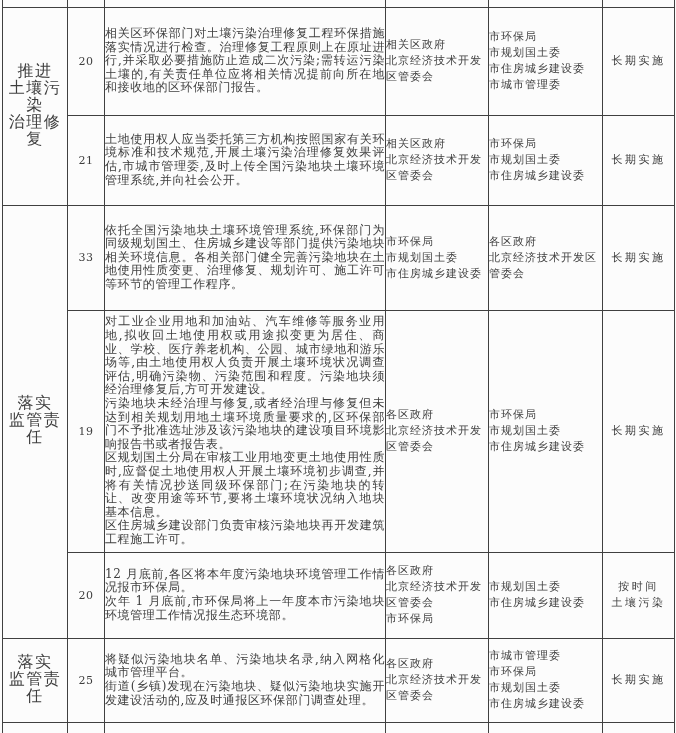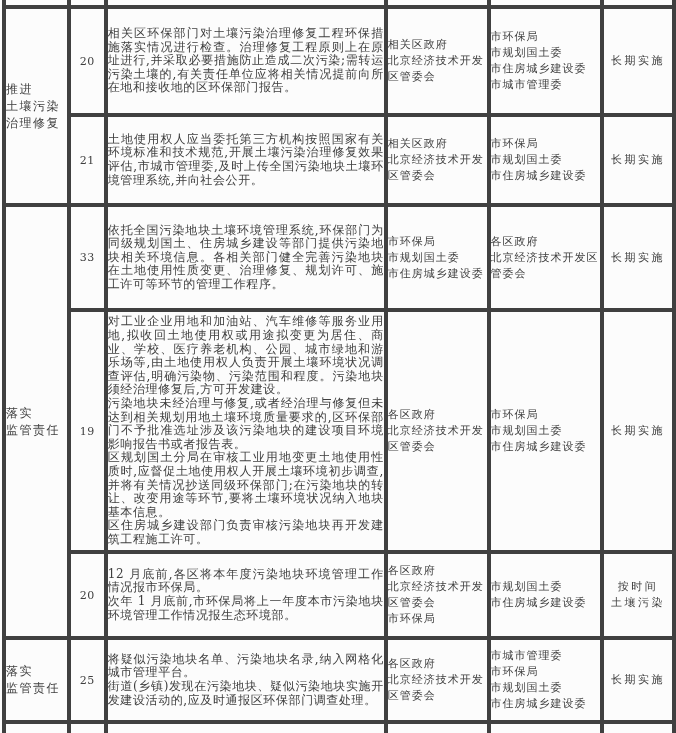--- a/index.html
+++ b/index.html
@@ -17,43 +17,45 @@
     color: #3e3e3e;
   }
   table.plan {
     position: absolute;
     left: 2px;
     top: 0;
     border-collapse: collapse;
     table-layout: fixed;
   }
   table.plan td {
-    border: 4px solid #404040;
+    border: 1px solid #404040;
     vertical-align: middle;
     padding: 0;
     overflow: hidden;
     box-sizing: border-box;
   }
   tr.partial-top td { border-top: none; }
   tr.partial-bottom td { border-bottom: none; }
 
   .h7   { height: 7px; }
   .h108 { height: 108px; }
   .h90  { height: 90px; }
   .h105 { height: 105px; }
   .h242 { height: 242px; }
   .h86  { height: 86px; }
   .h84  { height: 84px; }
   .h11  { height: 11px; }
 
   td.cat {
-    font-size: 12px;
+    text-align: center;
+    font-size: 16px;
     letter-spacing: 1.5px;
     line-height: 17px;
     white-space: pre-line;
+    font-family: Liberation Mono, monospace;
   }
   td.num {
     text-align: center;
     font-size: 11px;
     letter-spacing: 0.5px;
   }
   td.task {
     text-align: justify;
     font-size: 12px;
     letter-spacing: 0.6px;

